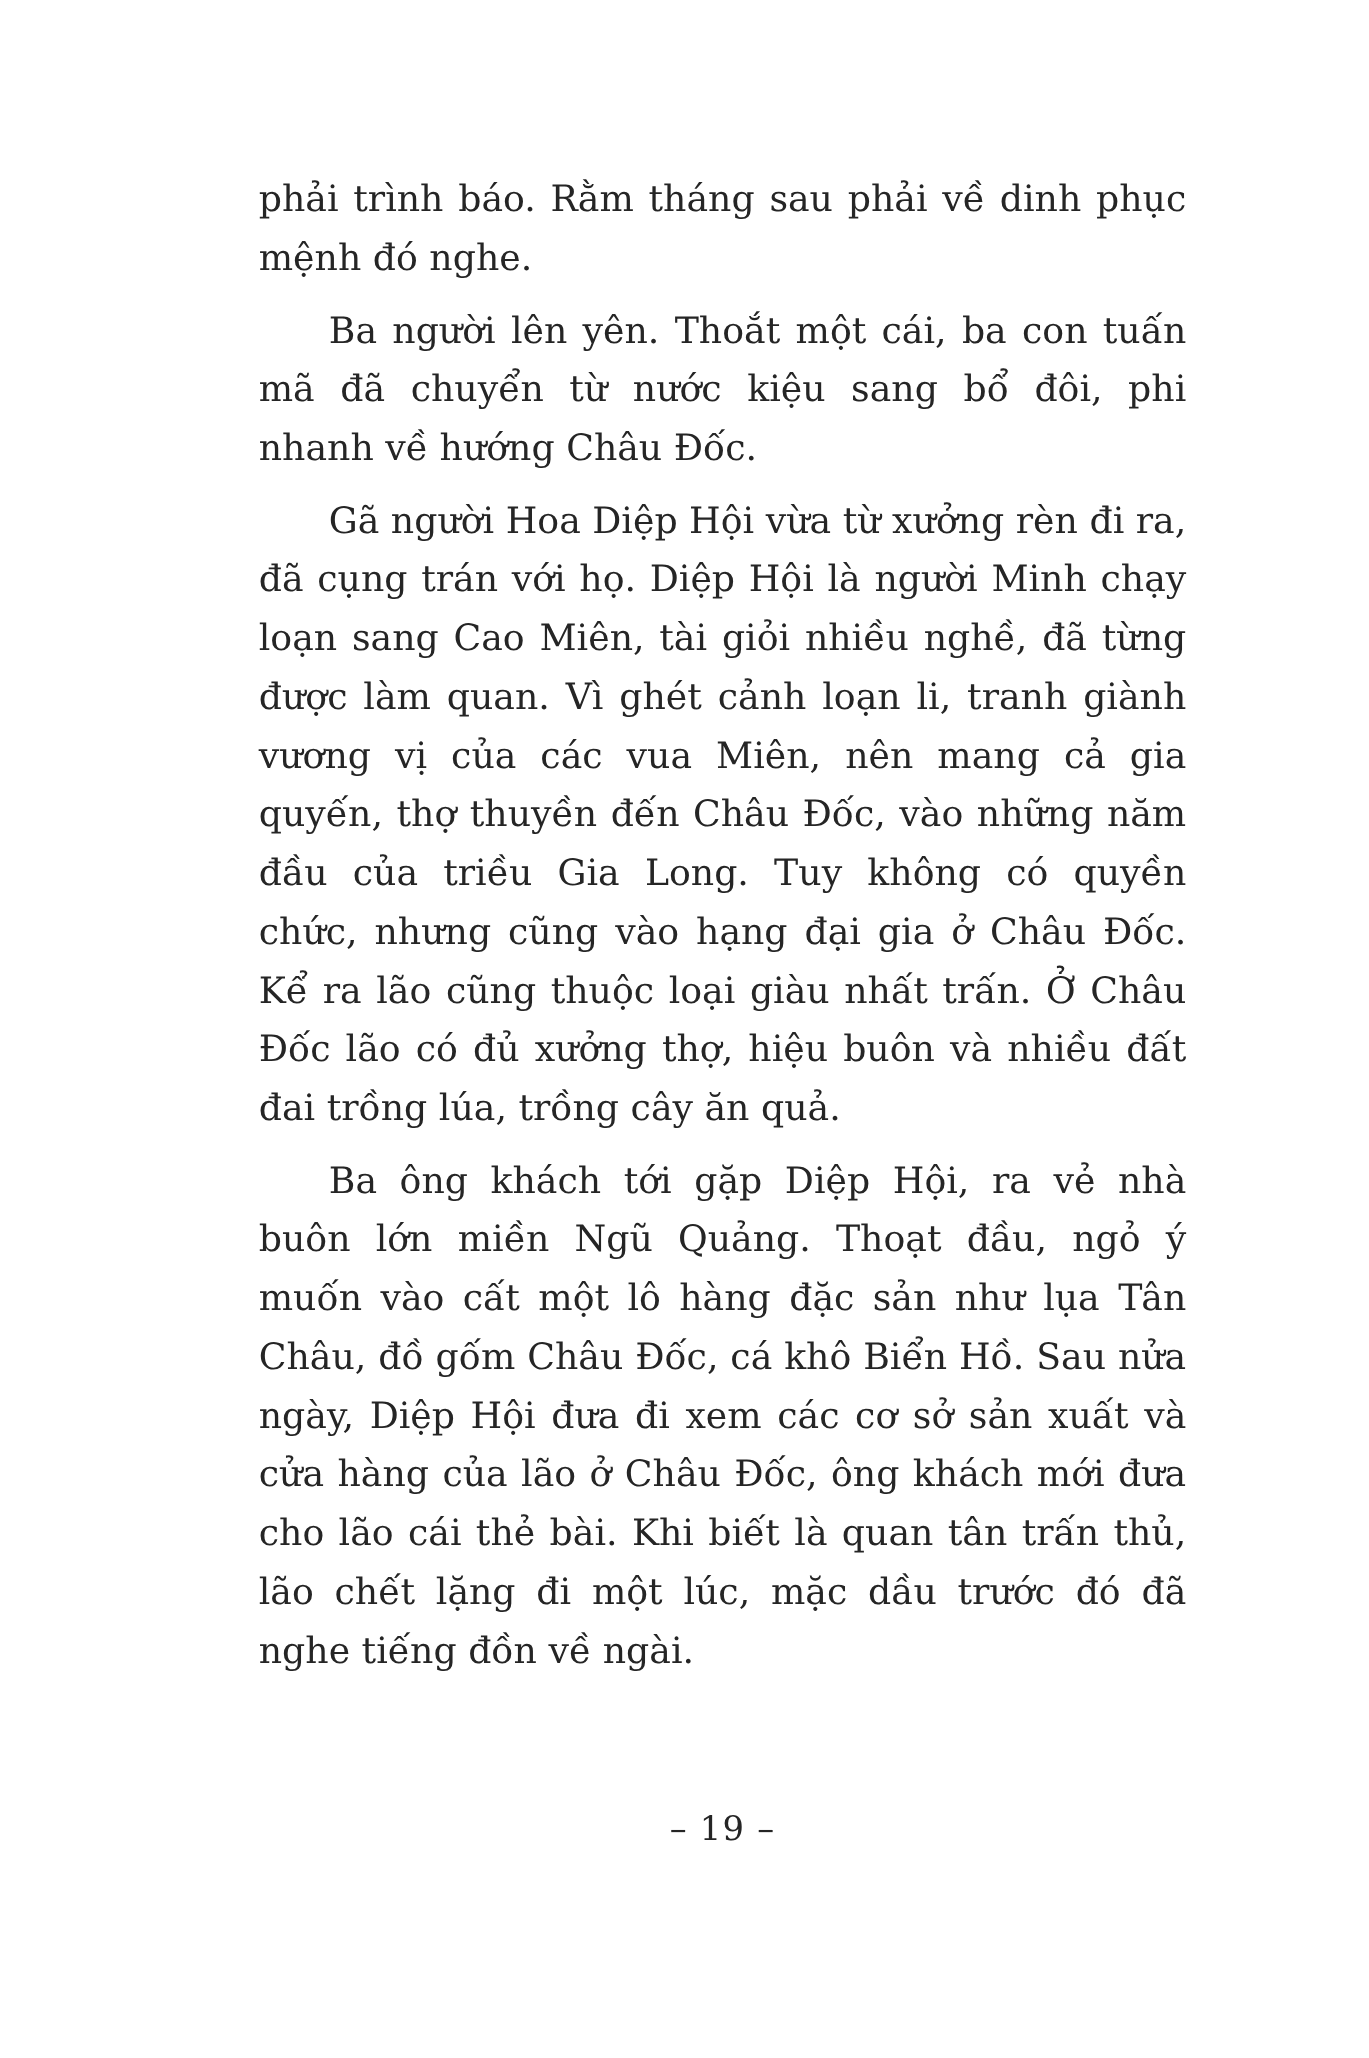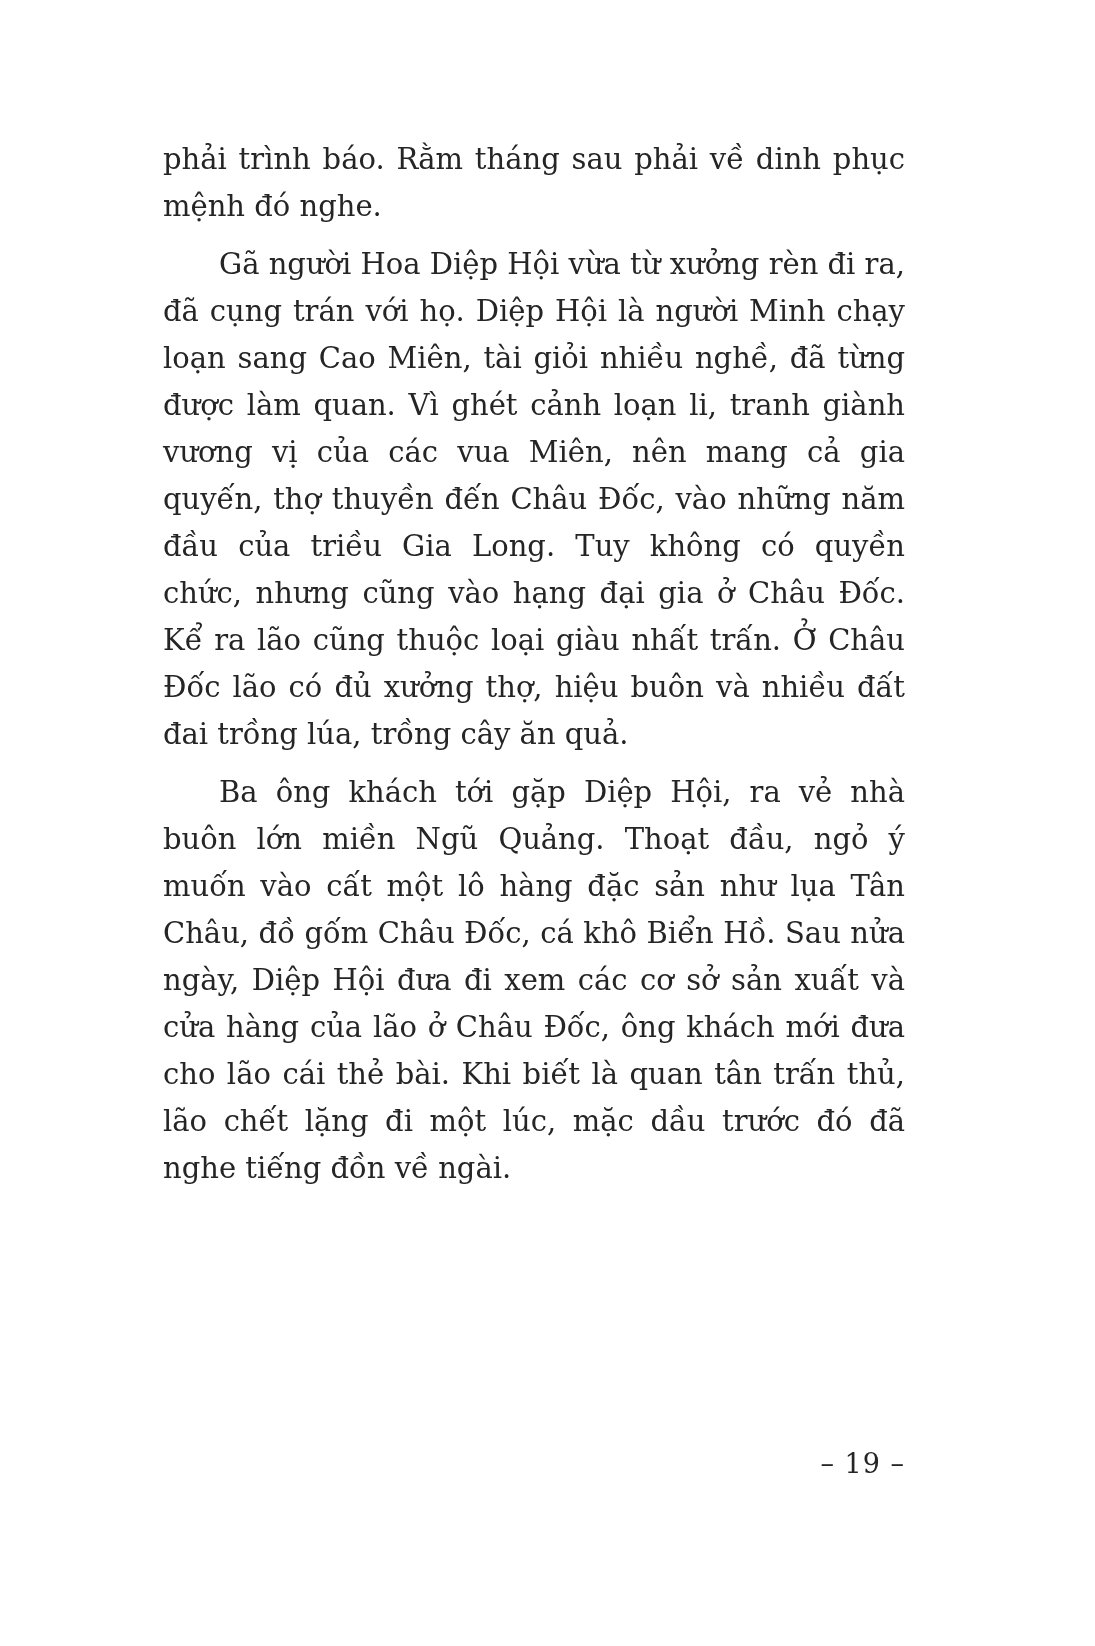--- a/index.html
+++ b/index.html
@@ -12,20 +12,21 @@
     background: #ffffff;
     font-family: "DejaVu Serif", "Liberation Serif", serif;
     color: #252525;
     position: relative;
     overflow: hidden;
   }
   .page {
     position: absolute;
     inset: 0;
     background: #ffffff;
+    margin-left: 44px;
   }
   .page-text {
     position: absolute;
     left: 163px;
     top: 136px;
     width: 742px;
     font-size: 29px;
     line-height: 47px;
     text-align: justify;
     text-justify: inter-word;
@@ -34,29 +35,30 @@
     margin: 0 0 11px 0;
   }
   .page-text p.indent {
     text-indent: 56px;
   }
   .page-number {
     position: absolute;
     left: 163px;
     width: 742px;
     top: 1448px;
-    text-align: right;
+    text-align: center;
     font-size: 27px;
     letter-spacing: 1px;
     color: #252525;
   }
 </style>
 </head>
 <body>
 
 <main class="page">
   <div class="page-text">
     <p>phải trình báo. Rằm tháng sau phải về dinh phục mệnh đó nghe.</p>
+    <p class="indent">Ba người lên yên. Thoắt một cái, ba con tuấn mã đã chuyển từ nước kiệu sang bổ đôi, phi nhanh về hướng Châu Đốc.</p>
     <p class="indent">Gã người Hoa Diệp Hội vừa từ xưởng rèn đi ra, đã cụng trán với họ. Diệp Hội là người Minh chạy loạn sang Cao Miên, tài giỏi nhiều nghề, đã từng được làm quan. Vì ghét cảnh loạn li, tranh giành vương vị của các vua Miên, nên mang cả gia quyến, thợ thuyền đến Châu Đốc, vào những năm đầu của triều Gia Long. Tuy không có quyền chức, nhưng cũng vào hạng đại gia ở Châu Đốc. Kể ra lão cũng thuộc loại giàu nhất trấn. Ở Châu Đốc lão có đủ xưởng thợ, hiệu buôn và nhiều đất đai trồng lúa, trồng cây ăn quả.</p>
     <p class="indent">Ba ông khách tới gặp Diệp Hội, ra vẻ nhà buôn lớn miền Ngũ Quảng. Thoạt đầu, ngỏ ý muốn vào cất một lô hàng đặc sản như lụa Tân Châu, đồ gốm Châu Đốc, cá khô Biển Hồ. Sau nửa ngày, Diệp Hội đưa đi xem các cơ sở sản xuất và cửa hàng của lão ở Châu Đốc, ông khách mới đưa cho lão cái thẻ bài. Khi biết là quan tân trấn thủ, lão chết lặng đi một lúc, mặc dầu trước đó đã nghe tiếng đồn về ngài.</p>
   </div>
   <div class="page-number">– 19 –</div>
 </main>
 
 </body></html>

